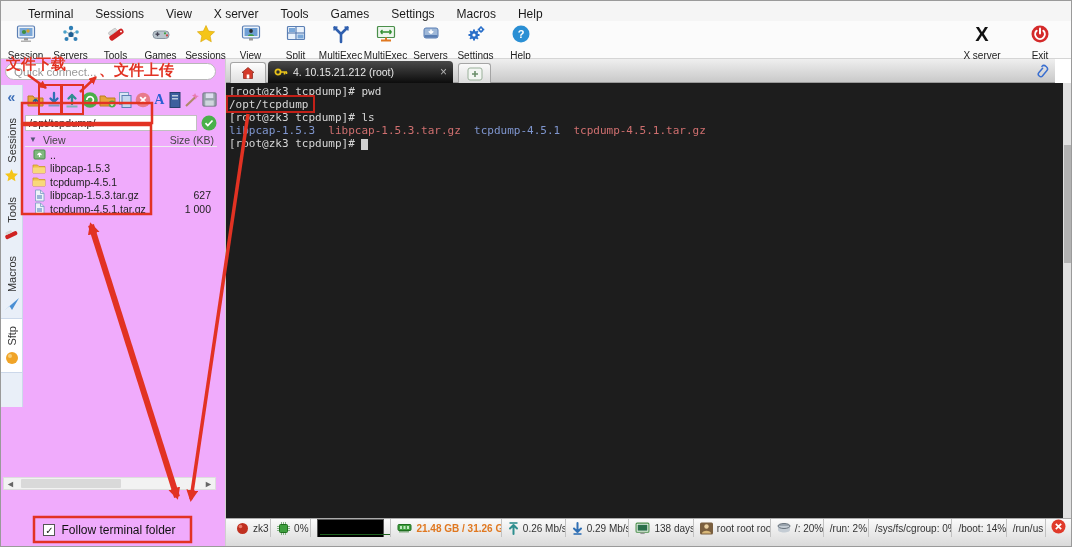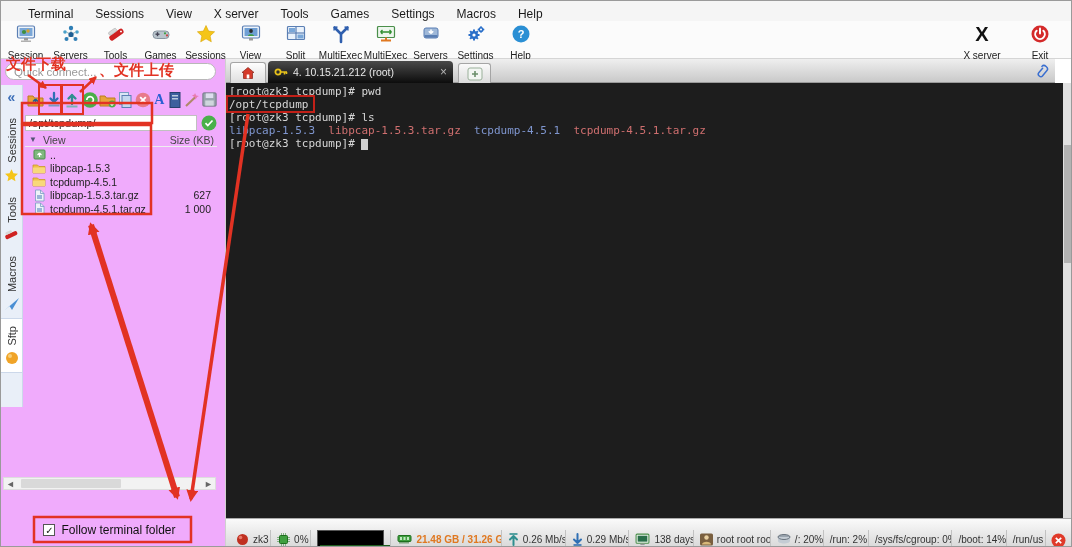--- a/index.html
+++ b/index.html
@@ -81,21 +81,21 @@
   
   .terminal{position:absolute;left:225px;top:82px;width:837px;height:491px;background:#1d1d1d;
     font-family:"DejaVu Sans Mono",monospace;font-size:11px;line-height:13px;
     padding:2px 0 0 3px;white-space:pre;}
   .cursor{display:inline-block;width:7px;height:11px;background:#cfcfcf;vertical-align:text-bottom;}
   .term-scroll{position:absolute;left:1062px;top:82px;width:10px;height:435px;background:#e0e0e0;}
   .term-thumb{position:absolute;left:1px;top:62px;width:8px;height:118px;background:#b2b2b2;}
   
   .statusbar{position:absolute;left:225px;top:517px;right:0;height:30px;
     background:linear-gradient(#fafafa,#d8d8d8);border-top:1px solid #ababab;
-    display:flex;align-items:flex-end;font-size:10px;color:#333;overflow:hidden;padding-left:4px;}
+    display:flex;align-items:flex-start;font-size:10px;color:#333;overflow:hidden;padding-left:4px;}
   .sb-item{display:flex;align-items:center;gap:4px;padding:0 6px;height:18px;
     border-right:1px solid #c2c2c2;white-space:nowrap;min-width:0;overflow:hidden;flex-shrink:1;}
   .sb-item .hl{color:#e07820;font-weight:bold;}
   .graph-box{width:78px;height:19px;background:#000;border:1px solid #555;position:relative;}
   .graph-box:after{content:"";position:absolute;left:2px;bottom:2px;width:70px;height:1px;background:#1f5f1f;}
   .sb-close{margin-left:auto;flex-shrink:0;padding:0 5px;display:flex;align-items:center;cursor:default;}
   
   .anno-layer{position:absolute;left:0;top:0;width:1072px;height:547px;pointer-events:none;z-index:50;}
   .anno-label{position:absolute;color:#e23223;font-size:15px;font-weight:bold;white-space:nowrap;
     text-shadow:0 0 1px rgba(255,255,255,.6);}

